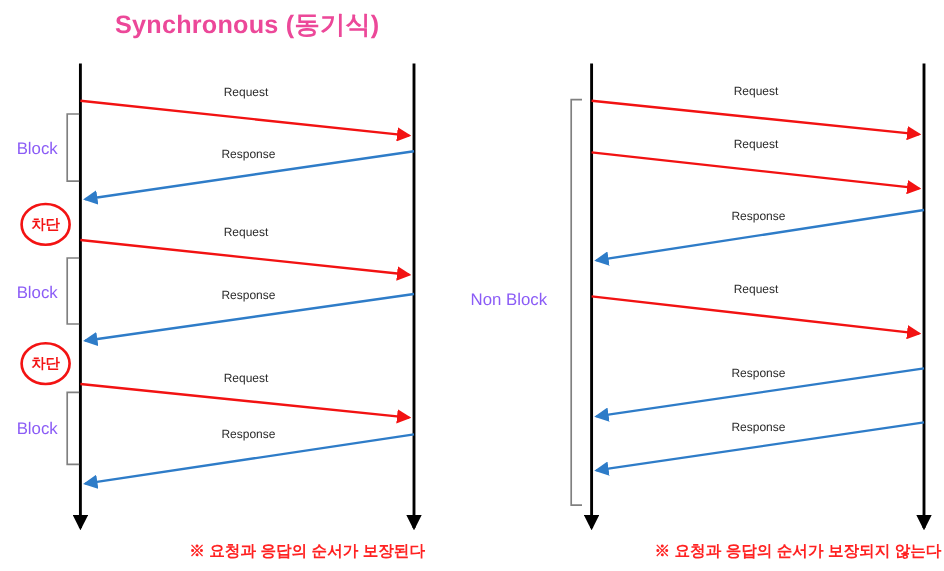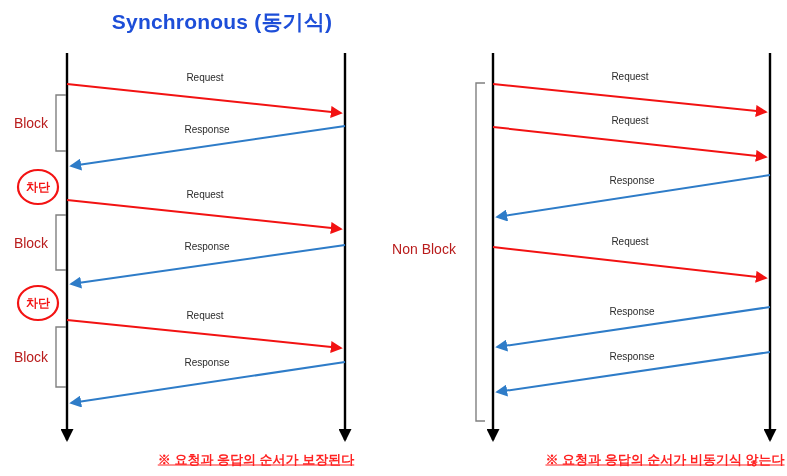--- a/index.html
+++ b/index.html
@@ -5,25 +5,25 @@
   html,body{margin:0;padding:0;background:#fff;}
   .canvas{
     position:relative;width:787px;height:476px;background:#ffffff;
     overflow:hidden;font-family:"Liberation Sans",sans-serif;
   }
   .canvas svg{position:absolute;left:0;top:0;}
   .lbl{
     position:absolute;transform:translate(-50%,-50%);
     white-space:nowrap;color:#262626;font-size:14px;line-height:1;
   }
-  .title{font-size:21px;font-weight:bold;color:#1d4ed8;letter-spacing:0.2px;margin-left:16px;}
+  .title{font-size:21px;font-weight:bold;color:#ec4899;letter-spacing:0.2px;}
   .msg{font-size:10px;color:#2b2b2b;}
-  .block-lbl{font-size:14px;color:#b91c1c;}
+  .block-lbl{font-size:14px;color:#8b5cf6;}
   .interrupt-lbl{font-size:12px;font-weight:bold;color:#f31313;}
-  .footnote{font-size:13px;font-weight:bold;color:#ff2222;text-decoration:underline;}
+  .footnote{font-size:13px;font-weight:bold;color:#ff2222;}
 </style>
 </head>
 <body>
 
 <div class="canvas">
 
   <svg width="787" height="476" viewBox="0 0 787 476">
     <defs>
       <marker id="head-red" markerUnits="userSpaceOnUse" markerWidth="12" markerHeight="12" viewBox="0 0 10 10" refX="8.5" refY="5" orient="auto">
         <path d="M0,0 L10,5 L0,10 Z" fill="#f21212"></path>
@@ -85,15 +85,15 @@
   <div class="lbl msg" style="left:630px;top:77px;">Request</div>
   <div class="lbl msg" style="left:630px;top:121px;">Request</div>
   <div class="lbl msg" style="left:632px;top:181px;">Response</div>
   <div class="lbl msg" style="left:630px;top:242px;">Request</div>
   <div class="lbl msg" style="left:632px;top:312px;">Response</div>
   <div class="lbl msg" style="left:632px;top:357px;">Response</div>
 
   <div class="lbl block-lbl" style="left:424px;top:249px;">Non Block</div>
 
   <div class="lbl footnote" style="left:256px;top:459px;">※ 요청과 응답의 순서가 보장된다</div>
-  <div class="lbl footnote" style="left:665px;top:459px;">※ 요청과 응답의 순서가 비동기식 않는다</div>
+  <div class="lbl footnote" style="left:665px;top:459px;">※ 요청과 응답의 순서가 보장되지 않는다</div>
 
 </div>
 
 </body></html>

